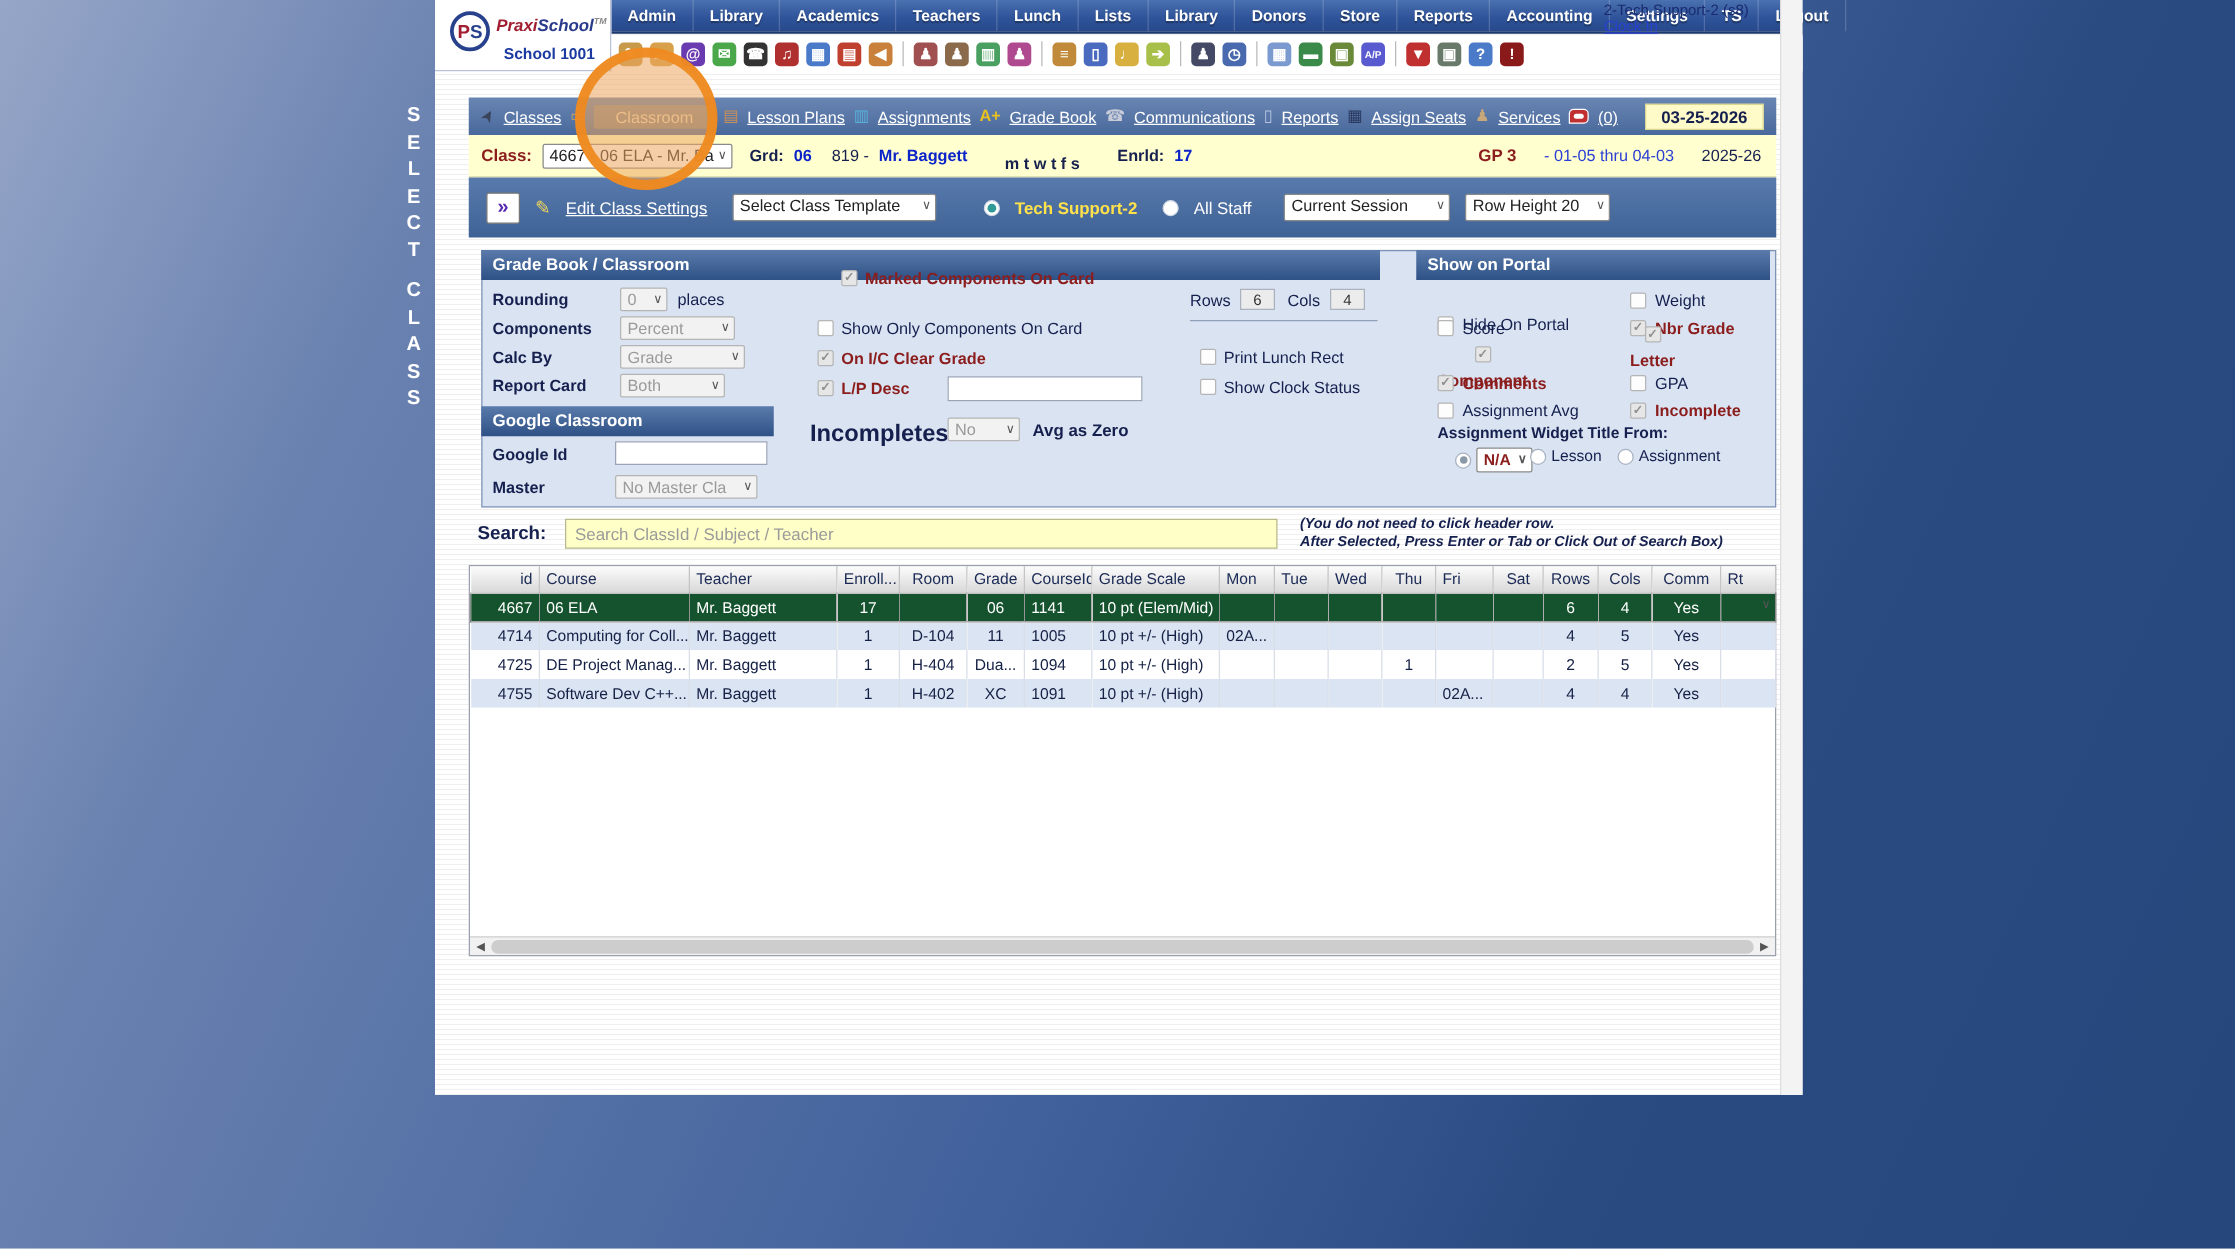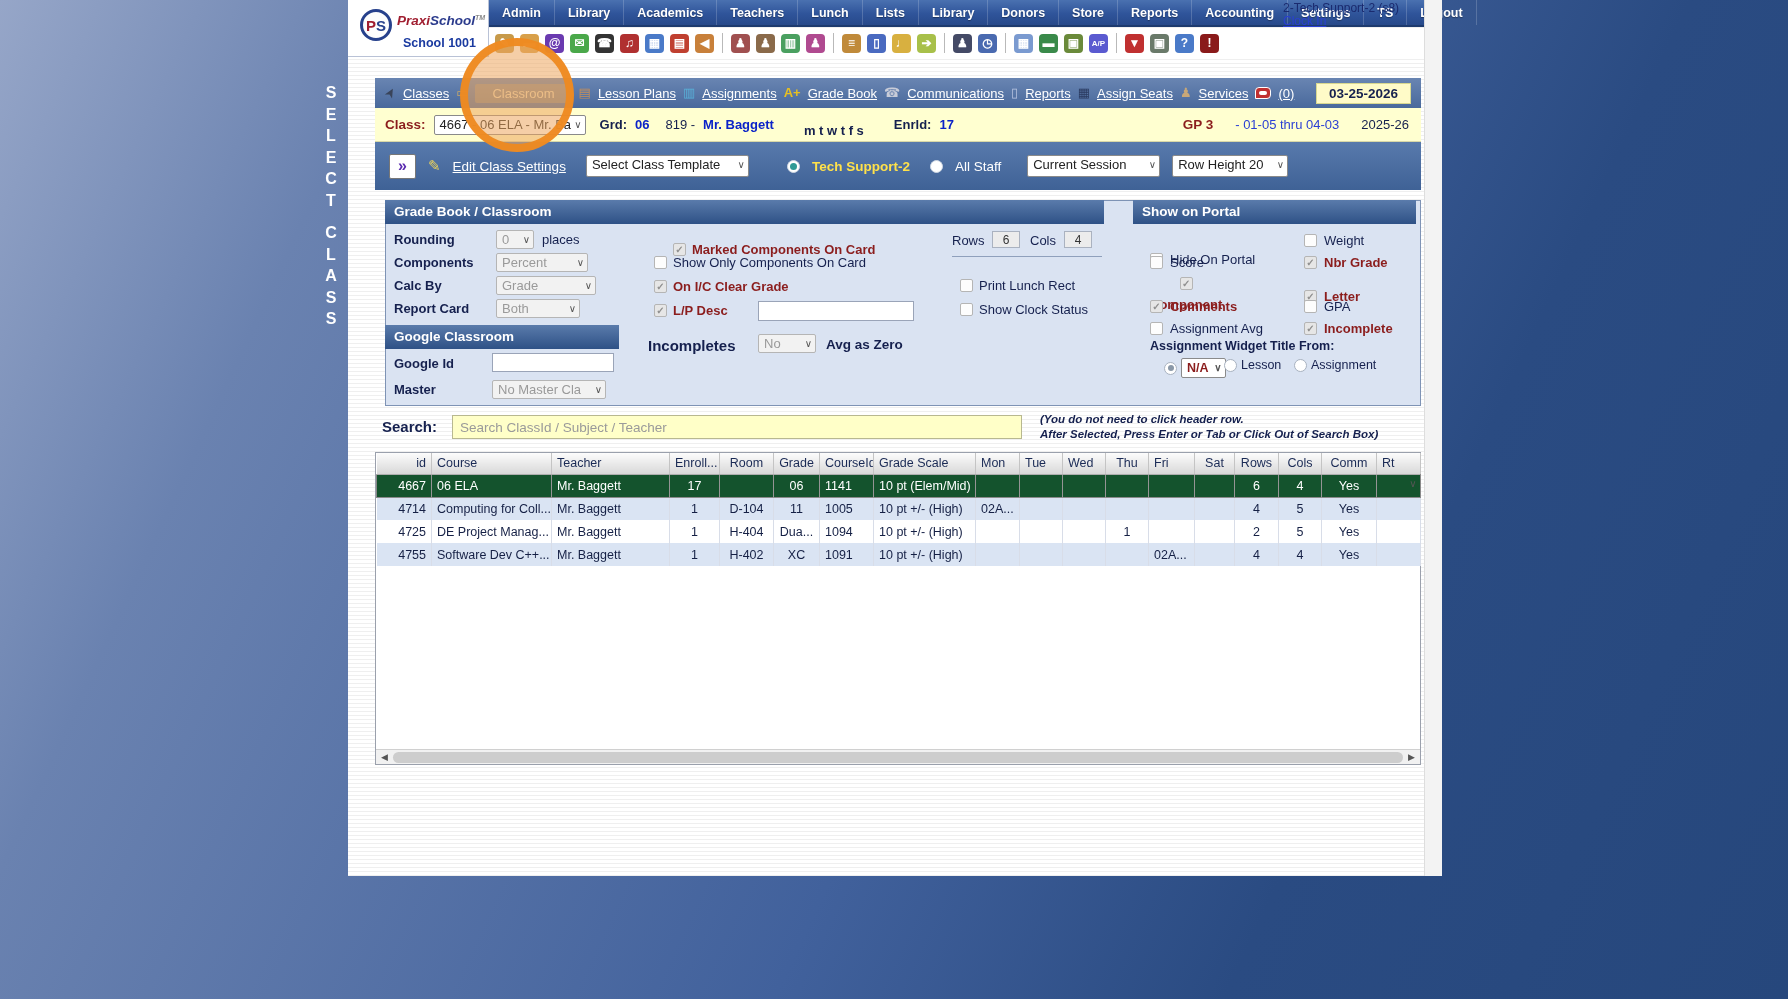--- a/index.html
+++ b/index.html
@@ -289,38 +289,38 @@
       <span class="sel dis f-sel" style="left:110px;top:75px;width:100px;">Grade</span>
       <span class="f-label" style="left:8px;top:100px;">Report Card</span>
       <span class="sel dis f-sel" style="left:110px;top:98px;width:84px;">Both</span>
 
       <div class="panel-header" id="google-header">Google Classroom</div>
       <span class="f-label" style="left:8px;top:155px;">Google Id</span>
       <input class="f-input" style="left: 106px; top: 152px; width: 122px; height: 19px;">
       <span class="f-label" style="left:8px;top:181px;">Master</span>
       <span class="sel dis f-sel" style="left:106px;top:179px;width:114px;">No Master Cla</span>
 
-      <div class="crow on" style="left:268px;top:41px;padding-left:19px;">
+      <div class="crow on" style="left:268px;top:14px;padding-left:19px;">
         <span class="cb"></span>
         <span class="clabel">Marked Components On Card</span>
       </div>
       <div class="crow" style="left:268px;top:54px;">
         <span class="cb"></span>
         <span class="clabel">Show Only Components On Card</span>
       </div>
       <div class="crow on" style="left:268px;top:78px;">
         <span class="cb"></span>
         <span class="clabel">On I/C Clear Grade</span>
       </div>
       <div class="crow on" style="left:268px;top:102px;">
         <span class="cb"></span>
         <span class="clabel">L/P Desc</span>
       </div>
       <input class="f-input" style="left: 372px; top: 100px; width: 156px; height: 20px;">
-      <span class="f-label" style="left:262px;top:136px;font-size:15px;">Incompletes</span>
+      <span class="f-label" style="left:262px;top:136px;font-size:19px;">Incompletes</span>
       <span class="sel dis f-sel" style="left:372px;top:133px;width:58px;">No</span>
       <span class="f-label" style="left:440px;top:136px;font-size:13.5px;">Avg as Zero</span>
 
       <span class="f-label" style="left:566px;top:32px;font-weight:normal;">Rows</span>
       <input class="mini-input" style="left: 606px; top: 30px;" value="6">
       <span class="f-label" style="left:644px;top:32px;font-weight:normal;">Cols</span>
       <input class="mini-input" style="left: 678px; top: 30px;" value="4">
       <div id="rc-divider"></div>
       <div class="crow" style="left:574px;top:77px;">
         <span class="cb"></span>
@@ -352,21 +352,21 @@
           <span class="clabel">Assignment Avg</span>
         </div>
       <div class="crow prow" style="left:918px;top:32px;">
         <span class="cb"></span>
           <span class="clabel">Weight</span>
         </div>
       <div class="crow prow on" style="left:918px;top:54px;">
         <span class="cb"></span>
           <span class="clabel">Nbr Grade</span>
         </div>
-      <div class="crow prow on" style="left:918px;top:88px;">
+      <div class="crow prow on" style="left:918px;top:60px;flex-direction:column;">
         <span class="cb"></span>
           <span class="clabel">Letter</span>
         </div>
       <div class="crow prow" style="left:918px;top:98px;">
         <span class="cb"></span>
           <span class="clabel">GPA</span>
         </div>
       <div class="crow prow on" style="left:918px;top:120px;">
         <span class="cb"></span>
           <span class="clabel">Incomplete</span>

